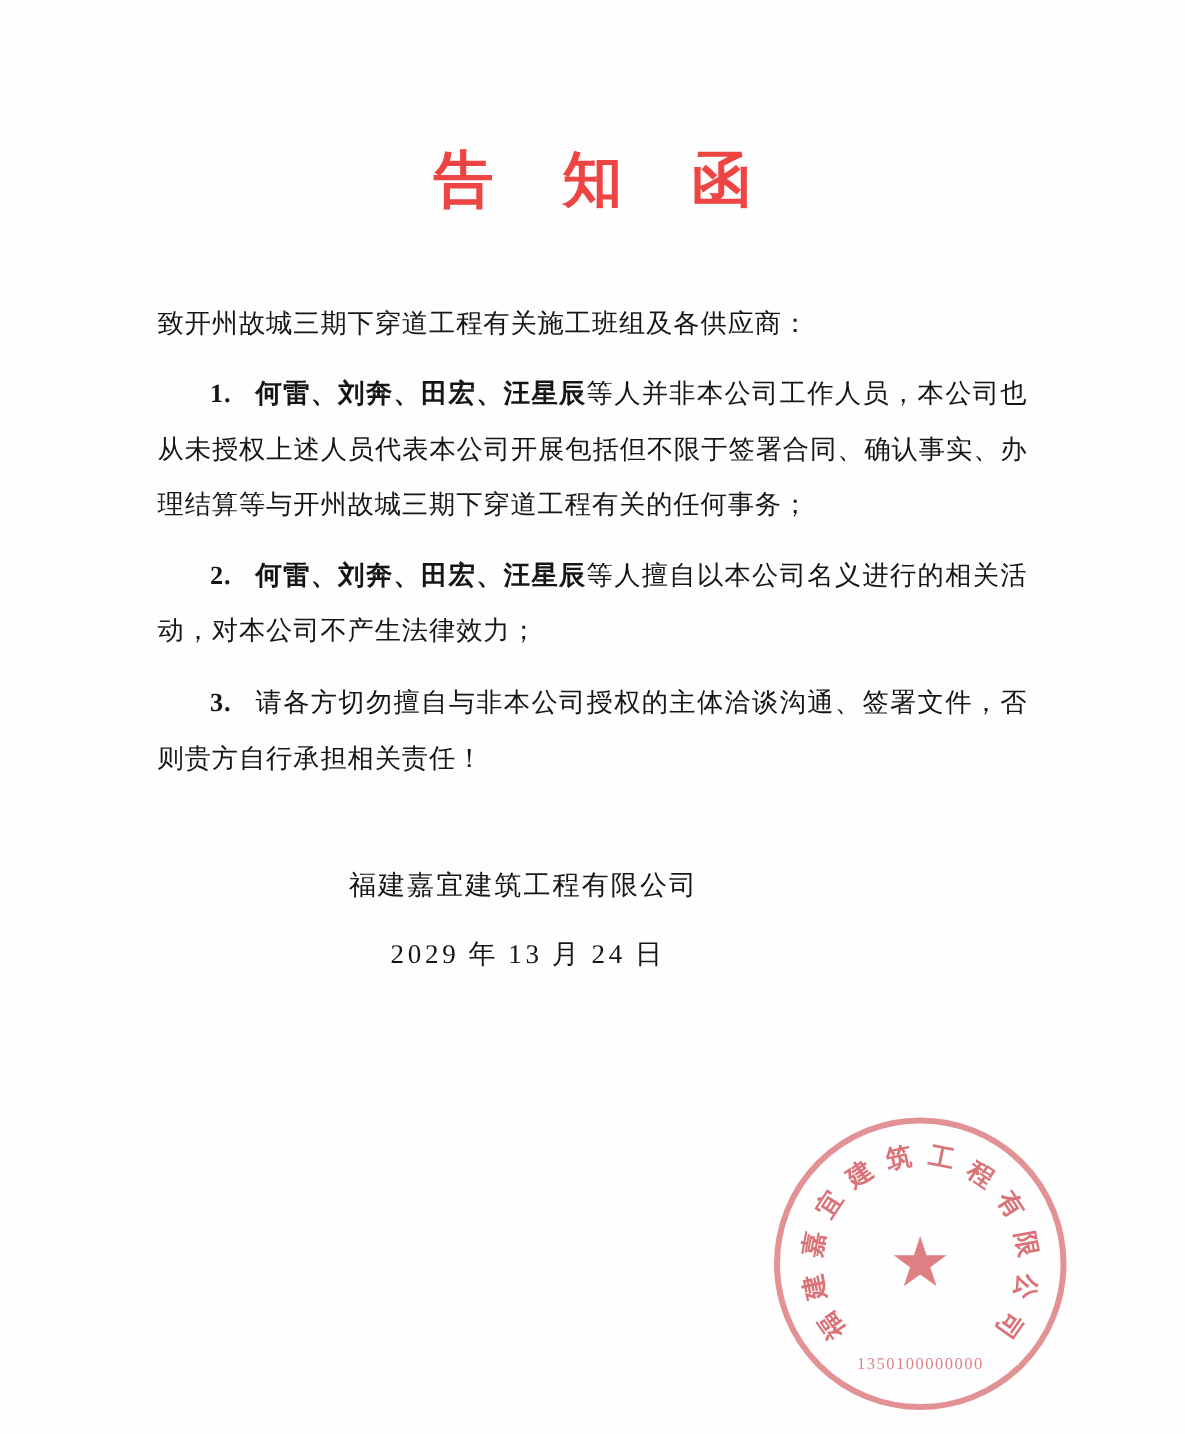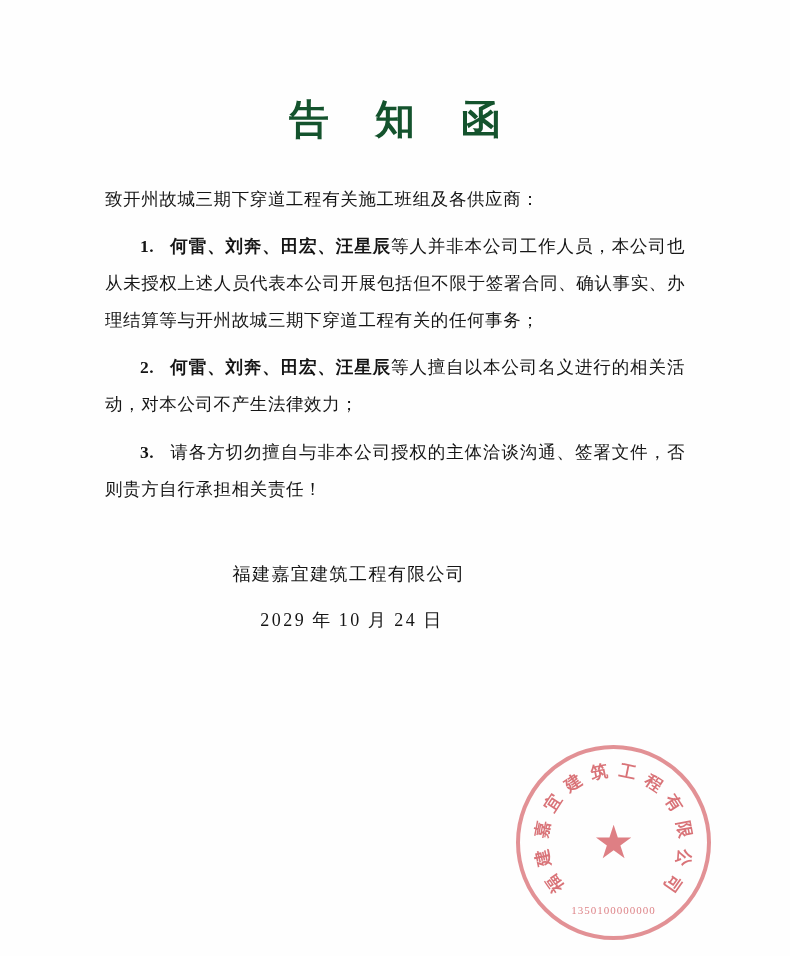--- a/index.html
+++ b/index.html
@@ -23,25 +23,25 @@
     background: #fefefe;
   }
   .doc-title {
     text-align: center;
     font-size: 40px;
     font-weight: bold;
     letter-spacing: 18px;
     margin-top: 92px;
     margin-bottom: 0;
     font-family: "Liberation Serif", "DejaVu Serif", serif;
-    color: #14532d;
+    color: #ef4444;
     text-indent: 18px;
   }
   .body-block {
-    margin: 0 auto;
+    margin: 16px auto;
     width: 580px;
     padding-top: 34px;
   }
   p.para {
     font-size: 17.5px;
     line-height: 2.12;
     margin: 0 0 2px 0;
     text-align: justify;
     letter-spacing: 0.6px;
     color: #151515;
@@ -159,21 +159,21 @@
 
     <p class="para numbered gap"><span class="num">1.</span><span class="bold">何雷、刘奔、田宏、汪星辰</span><span>等人并非本公司工作人员，本公司也从未授权上述人员代表本公司开展包括但不限于签署合同、确认事实、办理结算等与开州故城三期下穿道工程有关的任何事务；</span></p>
 
     <p class="para numbered gap"><span class="num">2.</span><span class="bold">何雷、刘奔、田宏、汪星辰</span><span>等人擅自以本公司名义进行的相关活动，对本公司不产生法律效力；</span></p>
 
     <p class="para numbered gap"><span class="num">3.</span><span>请各方切勿擅自与非本公司授权的主体洽谈沟通、签署文件，否则贵方自行承担相关责任！</span></p>
 
 
     <div class="signature">
       <div class="sig-company">福建嘉宜建筑工程有限公司</div>
-      <div class="sig-date"><span class="n">2029</span><span>年</span><span class="n">10</span><span>月</span><span class="n">24</span><span>日</span></div>
+      <div class="sig-date"><span class="n">2029</span><span>年</span><span class="n">13</span><span>月</span><span class="n">24</span><span>日</span></div>
     </div>
 
   </div>
 
   <div class="seal">
     <div class="seal-inner">
       <div class="seal-text" id="seal-ring">
           <span style="transform: rotate(-125deg) translate(0px, -72px) rotate(0deg) translate(-50%, -50%);">福</span>
           <span style="transform: rotate(-102.273deg) translate(0px, -72px) rotate(0deg) translate(-50%, -50%);">建</span>
           <span style="transform: rotate(-79.5455deg) translate(0px, -72px) rotate(0deg) translate(-50%, -50%);">嘉</span>

